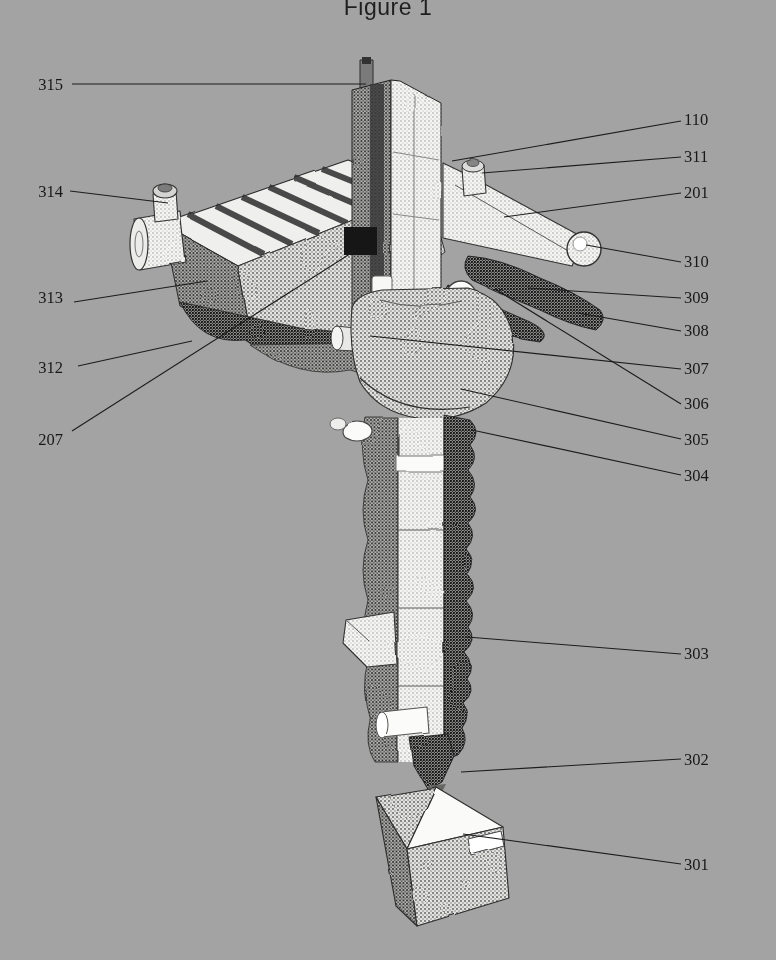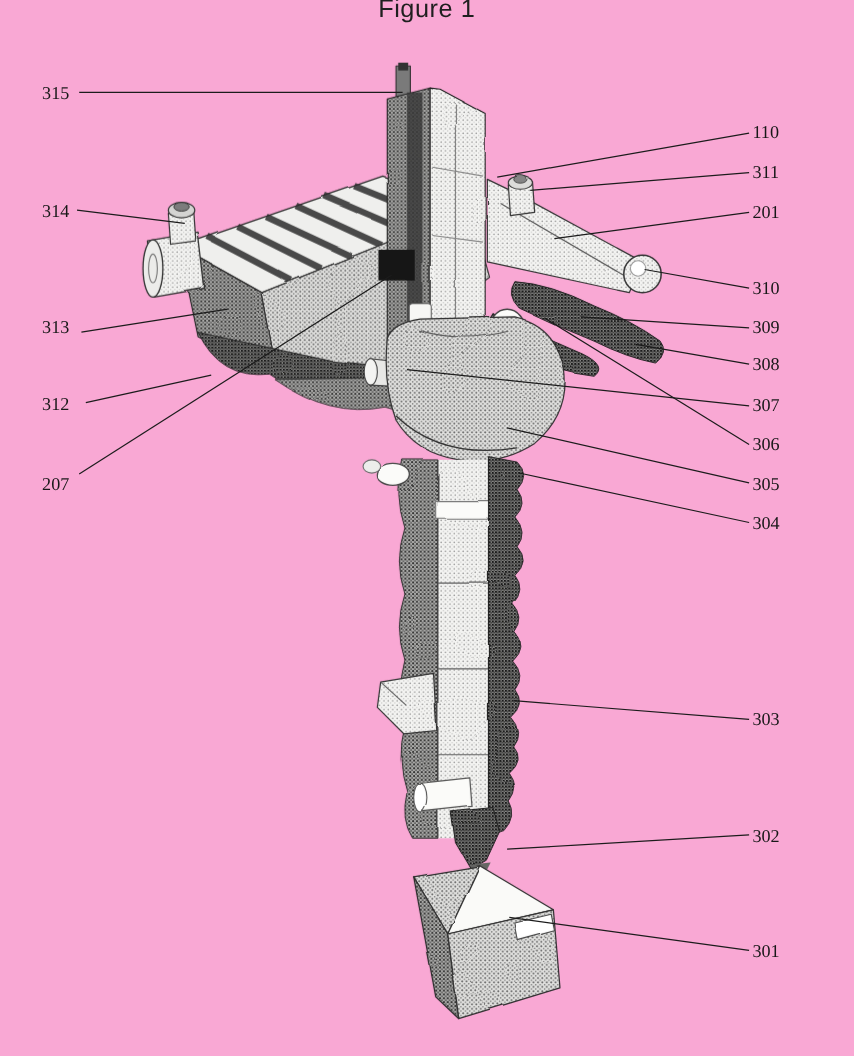--- a/index.html
+++ b/index.html
@@ -1,19 +1,19 @@
 <!DOCTYPE html>
 <html><head>
 <meta charset="utf-8">
 <style>
   html,body{margin:0;padding:0;background:#ffffff;}
   .page{
     position:relative;
     width:776px;height:960px;
-    background:#f9a8d4;
+    background:#a3a3a3;
     overflow:hidden;
     font-family:"Liberation Serif", serif;
   }
   .fig-title{
     position:absolute;
     top:-6px;left:0;right:0;
     text-align:center;
     font-family:"Liberation Sans", sans-serif;
     font-size:23px;
     color:#1f1f1f;

